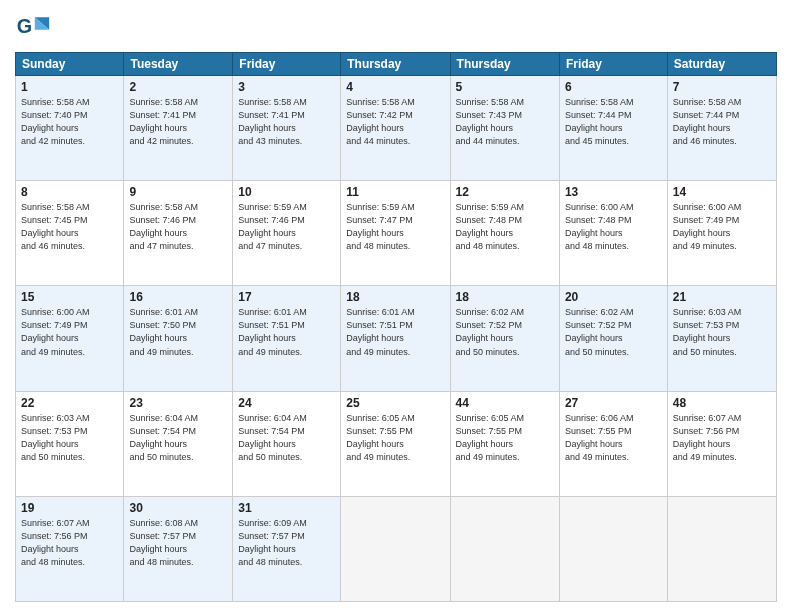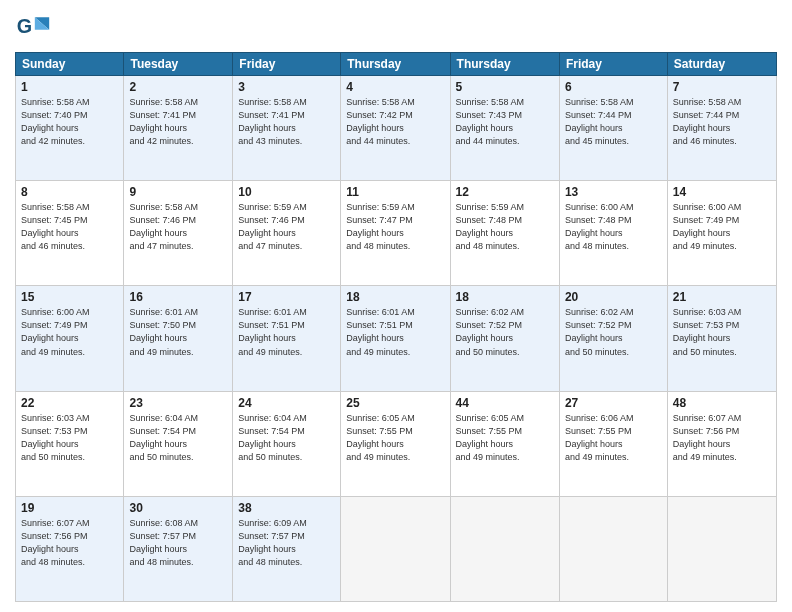--- a/index.html
+++ b/index.html
@@ -257,21 +257,21 @@
         <tr>
           <td>
             <span class="day-num">19</span>
 <div class="day-info">Sunrise: 6:07 AM<br>Sunset: 7:56 PM<br>Daylight hours<br>and 48 minutes.</div>
           </td>
           <td>
             <span class="day-num">30</span>
 <div class="day-info">Sunrise: 6:08 AM<br>Sunset: 7:57 PM<br>Daylight hours<br>and 48 minutes.</div>
           </td>
           <td>
-            <span class="day-num">38</span>
+            <span class="day-num">31</span>
 <div class="day-info">Sunrise: 6:09 AM<br>Sunset: 7:57 PM<br>Daylight hours<br>and 48 minutes.</div>
           </td>
           <td class="empty"></td>
           <td class="empty"></td>
           <td class="empty"></td>
           <td class="empty"></td>
         </tr>
       </tbody>
   </table>
 </div>

